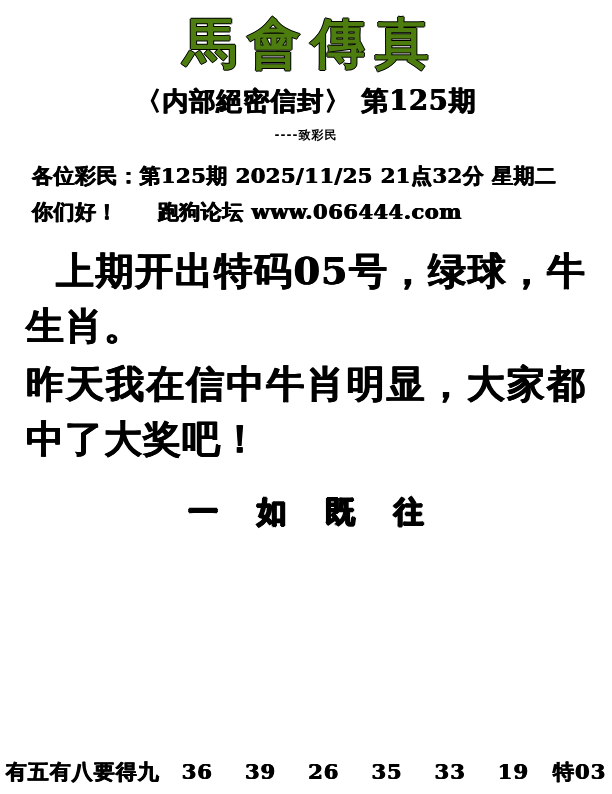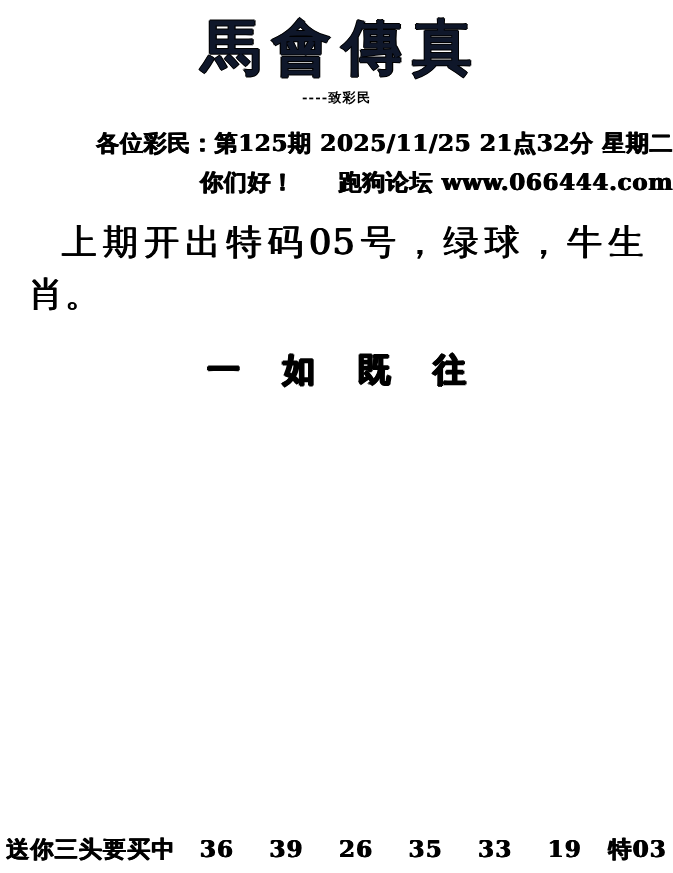--- a/index.html
+++ b/index.html
@@ -27,21 +27,21 @@
   .masthead {
     text-align: center;
     margin-top: 14px;
   }
   .masthead-title {
     font-family: "DejaVu Serif", "Liberation Serif", serif;
     font-size: 54px;
     font-weight: 700;
     letter-spacing: 10px;
     line-height: 1.1;
-    color: #0f172a;
+    color: #4d7c0f;
     text-shadow:
        1px 0 0 #000,
       -1px 0 0 #000,
        0 1px 0 #000,
        0 -1px 0 #000;
     padding-left: 10px;
   }
   .subtitle-row {
     margin-top: 10px;
     text-align: center;
@@ -59,41 +59,42 @@
     margin-top: 8px;
     text-align: center;
     font-size: 12px;
     font-weight: 700;
     letter-spacing: 1px;
   }
 
   
   .greet {
     margin-top: 16px;
-    text-align: right;
+    text-align: left;
     font-size: 21px;
     font-weight: 700;
     line-height: 1.5;
     letter-spacing: 0.5px;
     text-shadow: 0.5px 0 0 #000, -0.5px 0 0 #000;
+    margin-left: 32px;
   }
   .greet .line2 {
     display: block;
     margin-top: 4px;
   }
   .greet .site {
     font-family: "DejaVu Serif", "Liberation Serif", serif;
     padding-left: 32px;
   }
 
   
   .body-text {
     margin: 16px 26px 0 26px;
-    font-size: 32px;
-    font-weight: 400;
+    font-size: 38px;
+    font-weight: 700;
     line-height: 1.45;
     letter-spacing: 1px;
     text-align: justify;
     text-justify: inter-ideograph;
     text-shadow: 0.6px 0 0 #000, -0.6px 0 0 #000;
   }
   .body-text p {
     margin: 0 0 2px 0;
     text-indent: 0;
   }
@@ -133,35 +134,39 @@
   .footer .special { margin-left: 8px; }
 </style>
 </head>
 <body>
 
 <div class="page">
 
   <div class="masthead">
     <div class="masthead-title">馬會傳真</div>
 
+    <div class="subtitle-row">
+      <span>〈内部絕密信封〉</span><span class="issue">第125期</span>
+    </div>
 
     <div class="dedication">----致彩民</div>
   </div>
 
   <div class="greet">
     <span>各位彩民：第125期 2025/11/25 21点32分 星期二</span>
     <span class="line2">
       <span>你们好！</span>
       <span class="site">跑狗论坛 www.066444.com</span>
     </span>
   </div>
 
   <div class="body-text">
     <p class="indent">上期开出特码05号，绿球，牛生肖。</p>
+    <p>昨天我在信中牛肖明显，大家都中了大奖吧！</p>
   </div>
 
   <div class="slogan">一 如 既 往</div>
 
   <div class="footer">
-    <span class="label">送你三头要买中</span><span class="num">36</span><span class="num">39</span><span class="num">26</span><span class="num">35</span><span class="num">33</span><span class="num">19</span><span class="special">特</span><span>03</span>
+    <span class="label">有五有八要得九</span><span class="num">36</span><span class="num">39</span><span class="num">26</span><span class="num">35</span><span class="num">33</span><span class="num">19</span><span class="special">特</span><span>03</span>
   </div>
 
 </div>
 
 </body></html>

